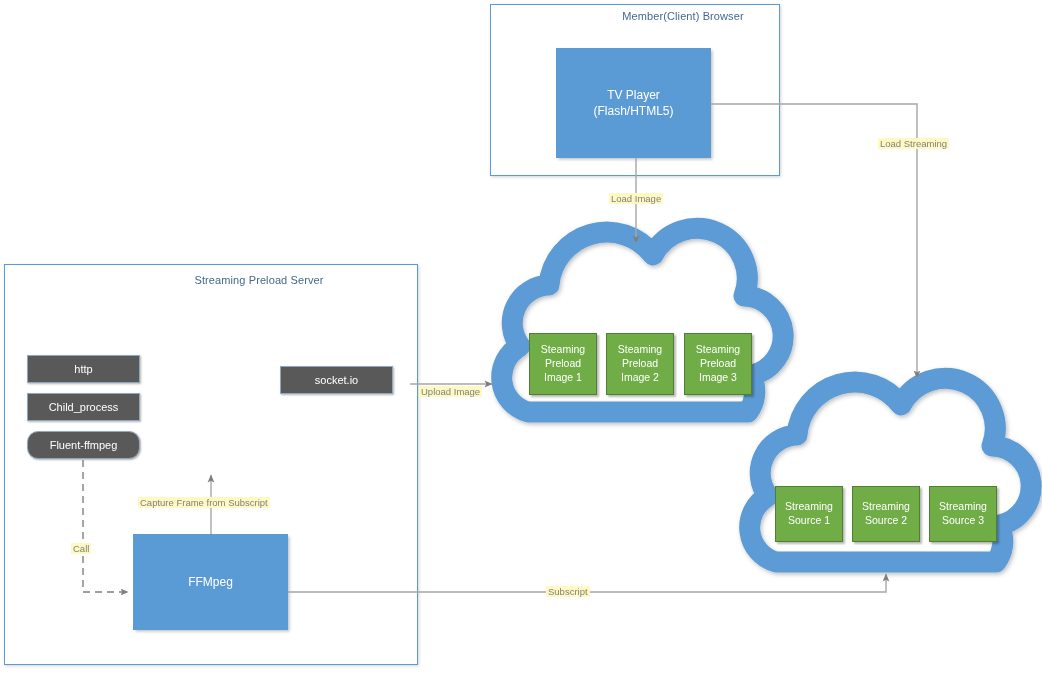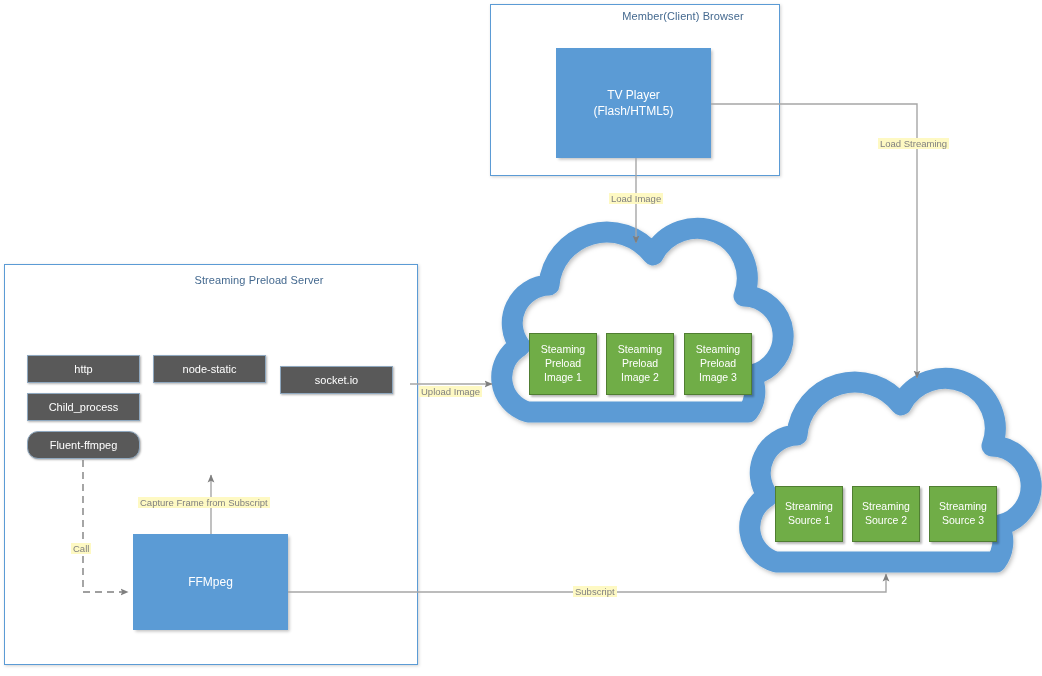--- a/index.html
+++ b/index.html
@@ -191,23 +191,20 @@
   </div>
 
   <div class="frame" style="left:4px; top:264px; width:414px; height:401px;">
   </div>
   <div class="frame-title" style="left:4px; top:274px; width:414px;">Streaming Preload Server</div>
 
 
   <div class="chip" style="left:27px; top:355px; width:113px; height:28px;">
     <span>http</span>
   </div>
-  <div class="chip" style="left:153px; top:355px; width:113px; height:28px;">
-    <span>node-static</span>
-  </div>
   <div class="chip" style="left:280px; top:366px; width:113px; height:28px;">
     <span>socket.io</span>
   </div>
   <div class="chip" style="left:27px; top:393px; width:113px; height:28px;">
     <span>Child_process</span>
   </div>
   <div class="chip" style="left:27px; top:431px; width:113px; height:28px;border-radius:11px;">
     <span>Fluent-ffmpeg</span>
   </div>
 
@@ -247,15 +244,15 @@
   <div class="conn-label" style="left:609px; top:193px;">Load Image</div>
 
   <div class="conn-label" style="left:878px; top:138px;">Load Streaming</div>
 
   <div class="conn-label" style="left:419px; top:386px;">Upload Image</div>
 
   <div class="conn-label" style="left:138px; top:497px;">Capture Frame from Subscript</div>
 
   <div class="conn-label" style="left:71px; top:543px;">Call</div>
 
-  <div class="conn-label" style="left:573px; top:586px;">Subscript</div>
+  <div class="conn-label" style="left:546px; top:586px;">Subscript</div>
 
 </div>
 
 </body></html>

